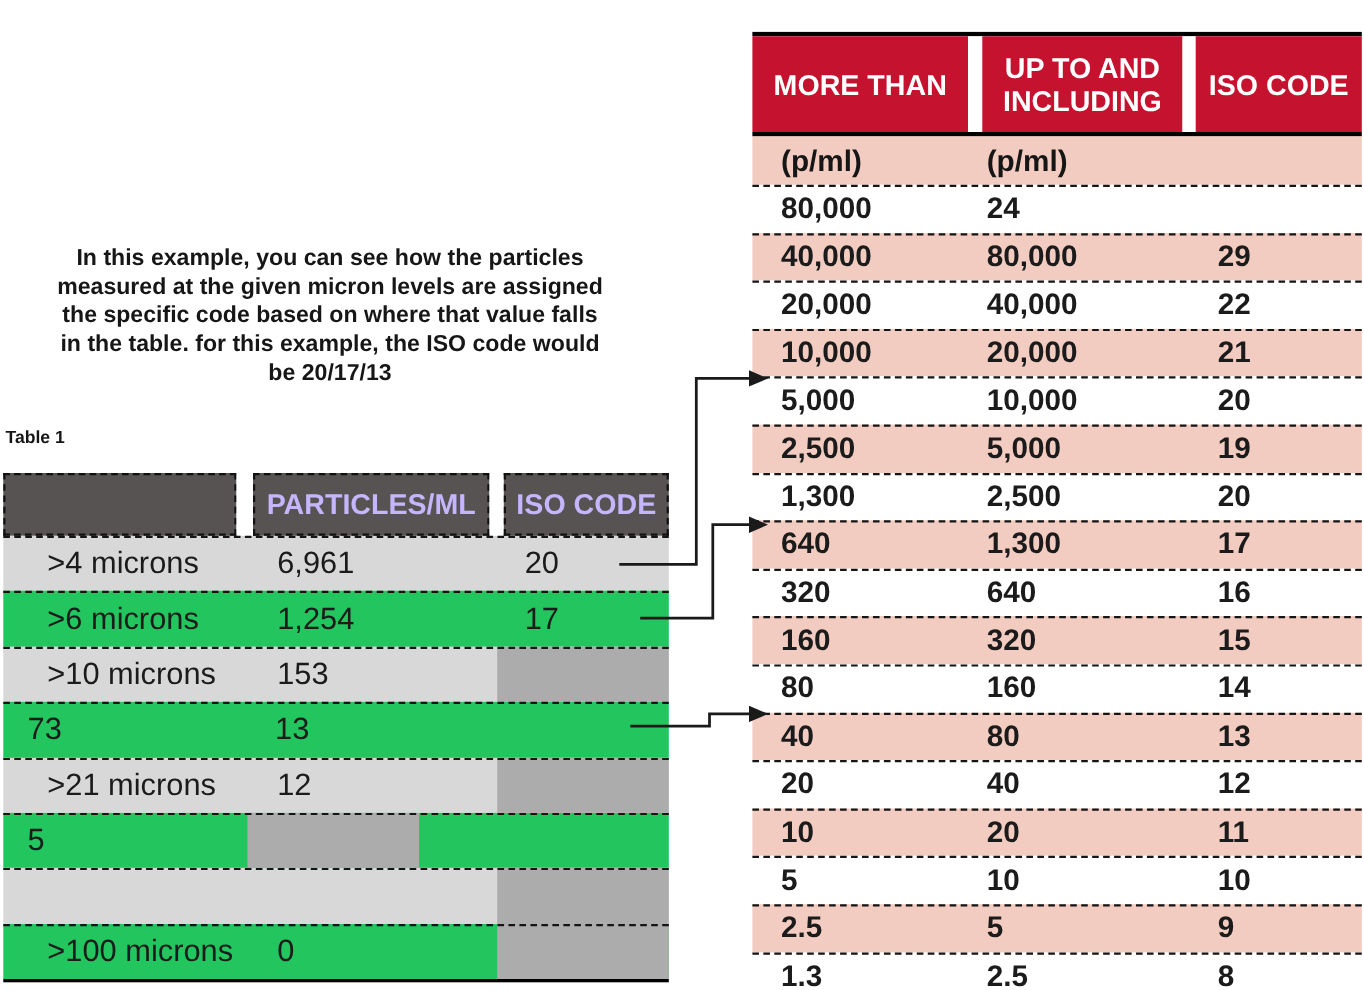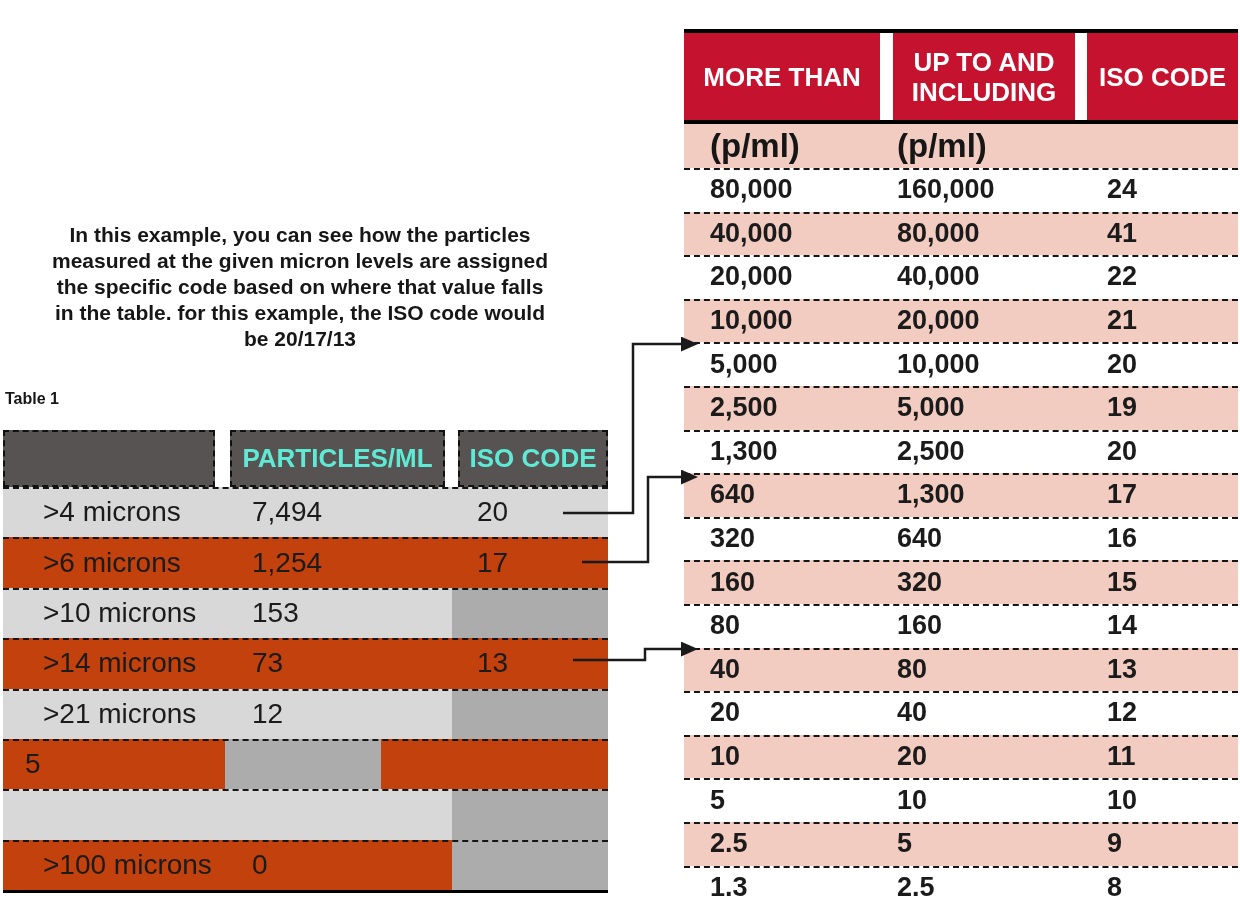--- a/index.html
+++ b/index.html
@@ -13,52 +13,52 @@
     text-align:center;font-weight:bold;font-size:21px;line-height:26px;
     white-space:pre-line;color:#161616;
   }
   .t1-title{position:absolute;left:5px;top:390px;font-weight:bold;font-size:16px;color:#161616;}
 
   
   .t1{position:absolute;left:3px;top:430px;width:605px;border-bottom:3px solid #000;}
   .t1-header{display:flex;height:57px;align-items:stretch;}
   .t1-hcell{
     background:#575352;border:2px dashed #111;box-sizing:border-box;
-    color:#5eead4;font-weight:bold;font-size:26px;
+    color:#c4b5fd;font-weight:bold;font-size:26px;
     display:flex;align-items:center;justify-content:center;
   }
   .t1-h1{width:212px;}
   .t1-hgap1{width:15px;background:#fff;}
   .t1-h2{width:215px;}
   .t1-hgap2{width:13px;background:#fff;}
   .t1-h3{flex:1;}
   .t1-row{display:flex;height:50.4px;align-items:stretch;font-size:28px;}
   .t1-row.light{background:#D8D8D8;}
-  .t1-row.white{background:#c2410c;}
+  .t1-row.white{background:#22c55e;}
   .t1-c1{width:227px;padding-left:40px;box-sizing:border-box;display:flex;align-items:center;}
   .t1-c2{width:222px;padding-left:22px;box-sizing:border-box;display:flex;align-items:center;}
   .t1-c3{width:156px;padding-left:25px;box-sizing:border-box;display:flex;align-items:center;}
   .t1-c3.shaded{background:#ACACAC;}
 
   
   .t2{
     position:absolute;left:684px;top:9px;width:554px;
     border-top:4px solid #000;border-bottom:4px solid #000;margin-top:20px;
   }
   .t2-header{display:flex;height:87px;align-items:stretch;border-bottom:4px solid #000;}
   .t2-hcell{
     background:#C5122E;color:#fff;font-weight:bold;font-size:26px;line-height:30px;
     display:flex;align-items:center;justify-content:center;text-align:center;
   }
   .t2-h1{width:196px;}
   .t2-hgap1{width:13px;background:#fff;}
   .t2-h2{width:182px;}
   .t2-hgap2{width:12px;background:#fff;}
   .t2-h3{flex:1;}
-  .t2-units{display:flex;height:44px;align-items:center;background:#F3CCC1;font-weight:bold;font-size:33px;color:#161616;}
+  .t2-units{display:flex;height:44px;align-items:center;background:#F3CCC1;font-weight:bold;font-size:27px;color:#161616;}
   .t2-row{display:flex;height:43.6px;align-items:center;font-weight:bold;font-size:27px;color:#1b1b1b;}
   .t2-row.pink{background:#F3CCC1;}
   .t2-row.white{background:#fff;}
   .t2-c1{width:213px;padding-left:26px;box-sizing:border-box;}
   .t2-c2{width:210px;box-sizing:border-box;}
   .t2-c3{flex:1;box-sizing:border-box;}
 
   
   .sep{position:absolute;left:0;right:0;border-top:2px dashed #151515;pointer-events:none;}
 
@@ -82,35 +82,34 @@
     <div class="t1-header">
       <div class="t1-hcell t1-h1"></div>
       <div class="t1-hgap1"></div>
       <div class="t1-hcell t1-h2">PARTICLES/ML</div>
       <div class="t1-hgap2"></div>
       <div class="t1-hcell t1-h3">ISO CODE</div>
     </div>
     <div>
         <div class="t1-row light">
           <div class="t1-c1">&gt;4 microns</div>
-          <div class="t1-c2">7,494</div>
+          <div class="t1-c2">6,961</div>
           <div class="t1-c3">20</div>
         </div>
         <div class="t1-row white">
           <div class="t1-c1">&gt;6 microns</div>
           <div class="t1-c2">1,254</div>
           <div class="t1-c3">17</div>
         </div>
         <div class="t1-row light">
           <div class="t1-c1">&gt;10 microns</div>
           <div class="t1-c2">153</div>
           <div class="t1-c3 shaded"></div>
         </div>
         <div class="t1-row white">
-          <div class="t1-c1">&gt;14 microns</div>
           <div class="t1-c2">73</div>
           <div class="t1-c3">13</div>
         </div>
         <div class="t1-row light">
           <div class="t1-c1">&gt;21 microns</div>
           <div class="t1-c2">12</div>
           <div class="t1-c3 shaded"></div>
         </div>
         <div class="t1-row white">
           <div class="t1-c2">5</div>
@@ -146,27 +145,26 @@
       <div class="t2-hcell t2-h3">ISO CODE</div>
     </div>
     <div class="t2-units">
       <div class="t2-c1">(p/ml)</div>
       <div class="t2-c2">(p/ml)</div>
       <div class="t2-c3"></div>
     </div>
     <div>
         <div class="t2-row white">
           <div class="t2-c1">80,000</div>
-          <div class="t2-c2">160,000</div>
           <div class="t2-c3">24</div>
         </div>
         <div class="t2-row pink">
           <div class="t2-c1">40,000</div>
           <div class="t2-c2">80,000</div>
-          <div class="t2-c3">41</div>
+          <div class="t2-c3">29</div>
         </div>
         <div class="t2-row white">
           <div class="t2-c1">20,000</div>
           <div class="t2-c2">40,000</div>
           <div class="t2-c3">22</div>
         </div>
         <div class="t2-row pink">
           <div class="t2-c1">10,000</div>
           <div class="t2-c2">20,000</div>
           <div class="t2-c3">21</div>

